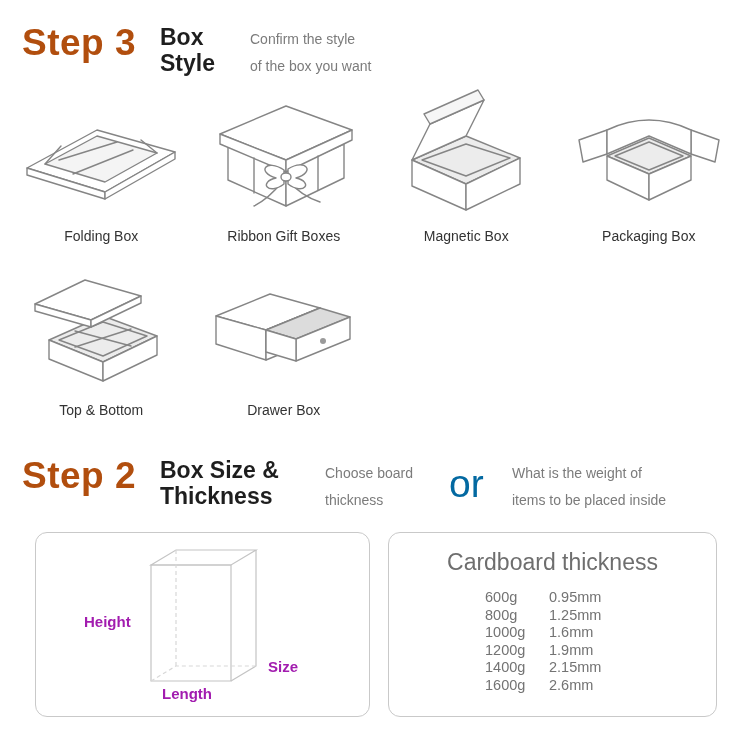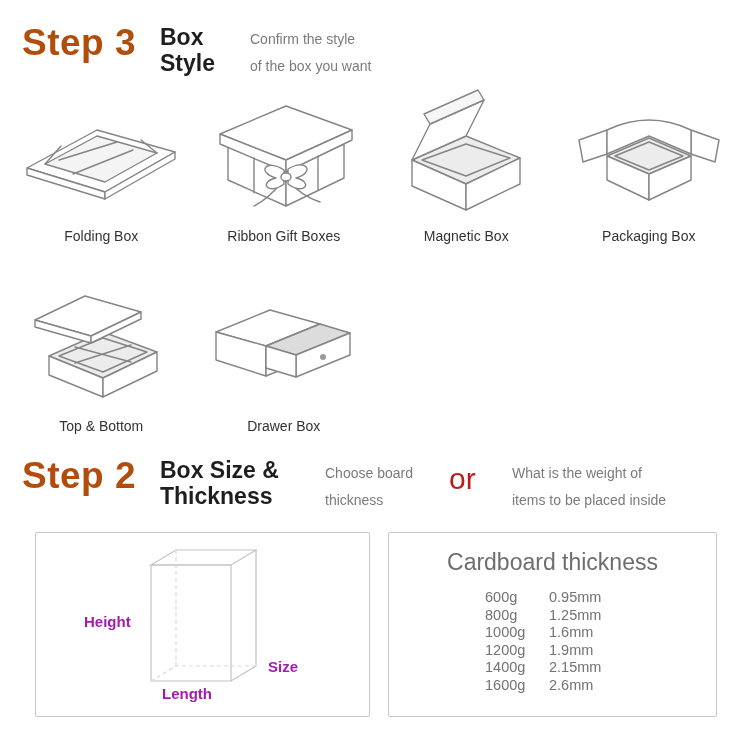--- a/index.html
+++ b/index.html
@@ -1,26 +1,26 @@
 <!DOCTYPE html>
 <html><head>
 <meta charset="utf-8">
 <style>
   html,body{margin:0;padding:0;background:#fff}
   .page{position:relative;width:750px;height:730px;background:#ffffff;font-family:"Liberation Sans",sans-serif;overflow:hidden}
   .abs{position:absolute}
   .step-label{font-size:37px;font-weight:bold;color:#b14e0e;letter-spacing:.5px}
   .step-title{font-size:23px;font-weight:bold;color:#1e1e1e;line-height:26px}
   .step-desc{font-size:14px;color:#7b7b7b;line-height:27px}
-  .or-label{font-size:30px;color:#b91c1c}
-  .grid{position:absolute;left:10px;top:84px;width:730px;display:grid;grid-template-columns:repeat(4,1fr);row-gap:30px}
+  .or-label{font-size:39px;color:#0369a1}
+  .grid{position:absolute;left:10px;top:84px;width:730px;display:grid;grid-template-columns:repeat(4,1fr);row-gap:14px}
   .cell{display:flex;flex-direction:column;align-items:center}
   .cell svg{display:block}
   .cell-label{font-size:14px;color:#333333;margin-top:4px}
-  .panel{position:absolute;top:532px;height:183px;border:1px solid #c9c9c9;border-radius:2px;background:#fff;box-sizing:content-box}
+  .panel{position:absolute;top:532px;height:183px;border:1px solid #c9c9c9;border-radius:12px;background:#fff;box-sizing:content-box}
   .panel-left{left:35px;width:333px}
   .panel-right{left:388px;width:327px}
   .dim-label{position:absolute;font-size:15px;font-weight:bold;color:#a21caf}
   .card-title{position:absolute;left:0;right:0;top:16px;text-align:center;font-size:23px;color:#6e6e6e}
   .thick-table{position:absolute;left:96px;top:56px;display:grid;grid-template-columns:64px auto;font-size:14.5px;line-height:17.5px;color:#737373}
   svg .ln{fill:#ffffff;stroke:#858585;stroke-width:1.4;stroke-linejoin:round;stroke-linecap:round}
   svg .fillgray{fill:#ececec}
   svg .filldark{fill:#dcdcdc}
   svg .nofill{fill:none}
   svg .faint{stroke:#b5b5b5;stroke-width:1.1}

